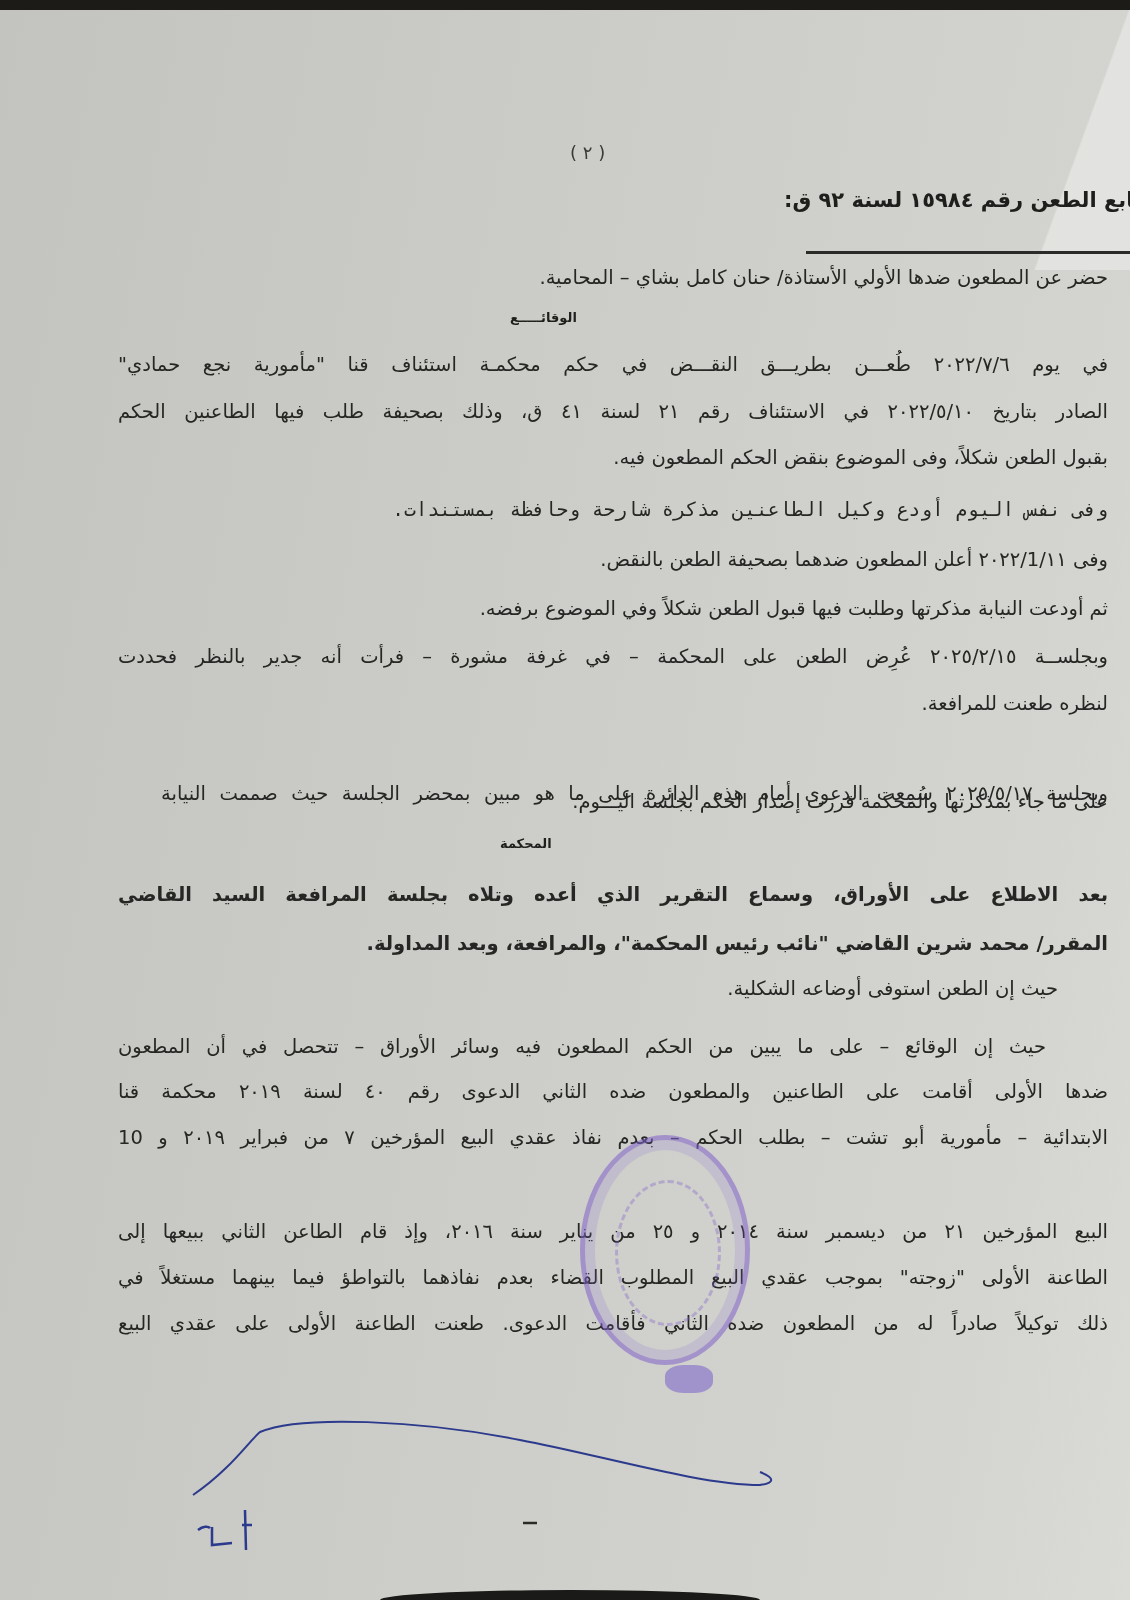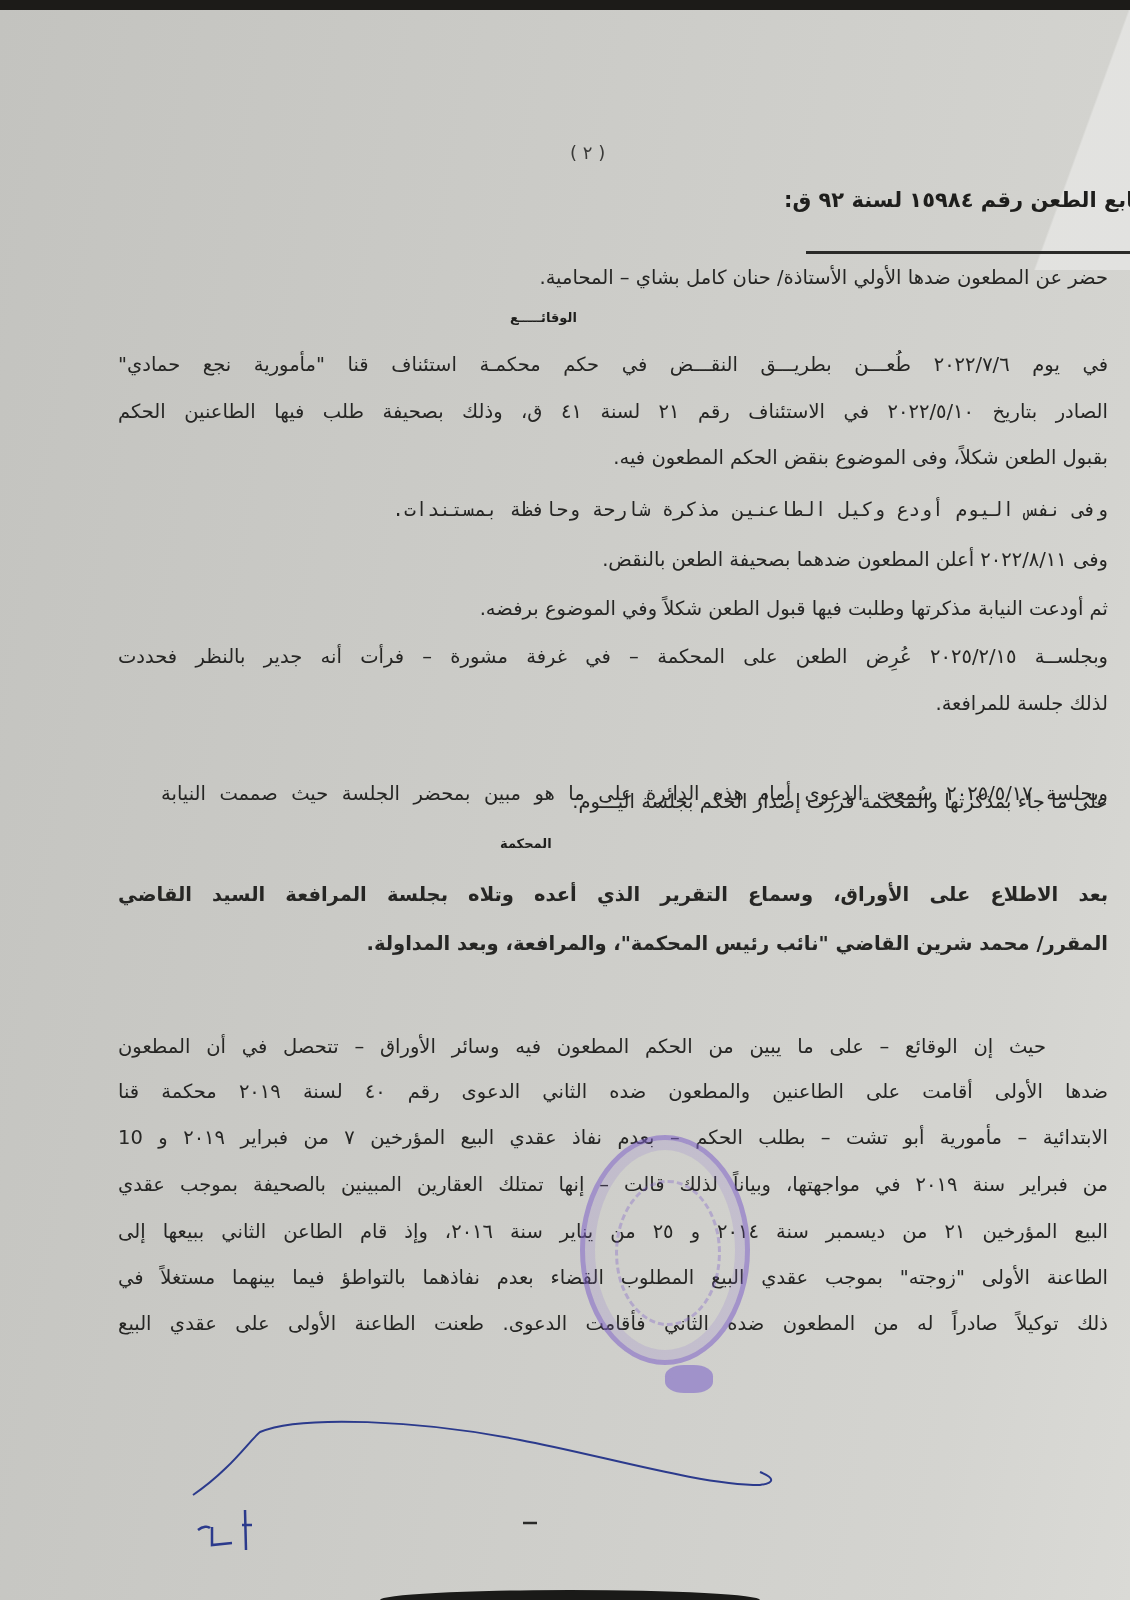--- a/index.html
+++ b/index.html
@@ -63,36 +63,36 @@
   <div class="divider"></div>
 
   <div class="line" style="top:256px;">حضر عن المطعون ضدها الأولي الأستاذة/ حنان كامل بشاي – المحامية.</div>
 
   <div class="heading" style="left:510px; top:300px;">الوقائـــــع</div>
 
   <div class="line justify" style="top:343px;">في يوم ٢٠٢٢/٧/٦ طُعـــن بطريـــق النقـــض في حكم محكمـة استئناف قنا "مأمورية نجع حمادي"</div>
   <div class="line justify" style="top:390px;">الصادر بتاريخ ٢٠٢٢/٥/١٠ في الاستئناف رقم ٢١ لسنة ٤١ ق، وذلك بصحيفة طلب فيها الطاعنين الحكم</div>
   <div class="line" style="top:436px;">بقبول الطعن شكلاً، وفى الموضوع بنقض الحكم المطعون فيه.</div>
   <div class="line" style="top:488px;font-family:Liberation Mono, monospace;">وفى نفس اليوم أودع وكيل الطاعنين مذكرة شارحة وحافظة بمستندات.</div>
-  <div class="line" style="top:538px;">وفى ٢٠٢٢/٨/١١ أعلن المطعون ضدهما بصحيفة الطعن بالنقض.</div>
+  <div class="line" style="top:538px;">وفى ٢٠٢٢/1/١١ أعلن المطعون ضدهما بصحيفة الطعن بالنقض.</div>
   <div class="line" style="top:587px;">ثم أودعت النيابة مذكرتها وطلبت فيها قبول الطعن شكلاً وفي الموضوع برفضه.</div>
   <div class="line justify" style="top:635px;">وبجلســة ٢٠٢٥/٢/١٥ عُرِض الطعن على المحكمة – في غرفة مشورة – فرأت أنه جدير بالنظر فحددت</div>
-  <div class="line" style="top:682px;">لذلك جلسة للمرافعة.</div>
+  <div class="line" style="top:682px;">لنظره طعنت للمرافعة.</div>
   <div class="line justify" style="top:772px;margin-left:43px;">وبجلسة ٢٠٢٥/٥/١٧ سُمِعت الدعوى أمام هذه الدائرة على ما هو مبين بمحضر الجلسة حيث صممت النيابة</div>
   <div class="line" style="top:780px;">على ما جاء بمذكرتها والمحكمة قررت إصدار الحكم بجلسة اليـــوم.</div>
 
   <div class="heading" style="left:500px; top:826px;text-align:right;">المحكمة</div>
 
   <div class="line justify bold" style="top:873px; left:118px;">بعد الاطلاع على الأوراق، وسماع التقرير الذي أعده وتلاه بجلسة المرافعة السيد القاضي</div>
   <div class="line bold" style="top:922px;">المقرر/ محمد شرين القاضي "نائب رئيس المحكمة"، والمرافعة، وبعد المداولة.</div>
 
+  <div class="line" style="top:967px; right:72px;">حيث إن الطعن استوفى أوضاعه الشكلية.</div>
   <div class="line justify" style="top:1025px; right:84px;">حيث إن الوقائع – على ما يبين من الحكم المطعون فيه وسائر الأوراق – تتحصل في أن المطعون</div>
   <div class="line justify" style="top:1070px;">ضدها الأولى أقامت على الطاعنين والمطعون ضده الثاني الدعوى رقم ٤٠ لسنة ٢٠١٩ محكمة قنا</div>
   <div class="line justify" style="top:1116px;">الابتدائية – مأمورية أبو تشت – بطلب الحكم – بعدم نفاذ عقدي البيع المؤرخين ٧ من فبراير ٢٠١٩ و 10</div>
-  <div class="line justify" style="top:1163px;">من فبراير سنة ٢٠١٩ في مواجهتها، وبياناً لذلك قالت – إنها تمتلك العقارين المبينين بالصحيفة بموجب عقدي</div>
   <div class="line justify" style="top:1210px;">البيع المؤرخين ٢١ من ديسمبر سنة ٢٠١٤ و ٢٥ من يناير سنة ٢٠١٦، وإذ قام الطاعن الثاني ببيعها إلى</div>
   <div class="line justify" style="top:1256px;">الطاعنة الأولى "زوجته" بموجب عقدي البيع المطلوب القضاء بعدم نفاذهما بالتواطؤ فيما بينهما مستغلاً في</div>
   <div class="line justify" style="top:1302px;">ذلك توكيلاً صادراً له من المطعون ضده الثاني فأقامت الدعوى. طعنت الطاعنة الأولى على عقدي البيع</div>
 
   <div class="stamp">
     <div class="stamp-inner"></div>
   </div>
   <div class="stamp-blot"></div>
 </div>
 

